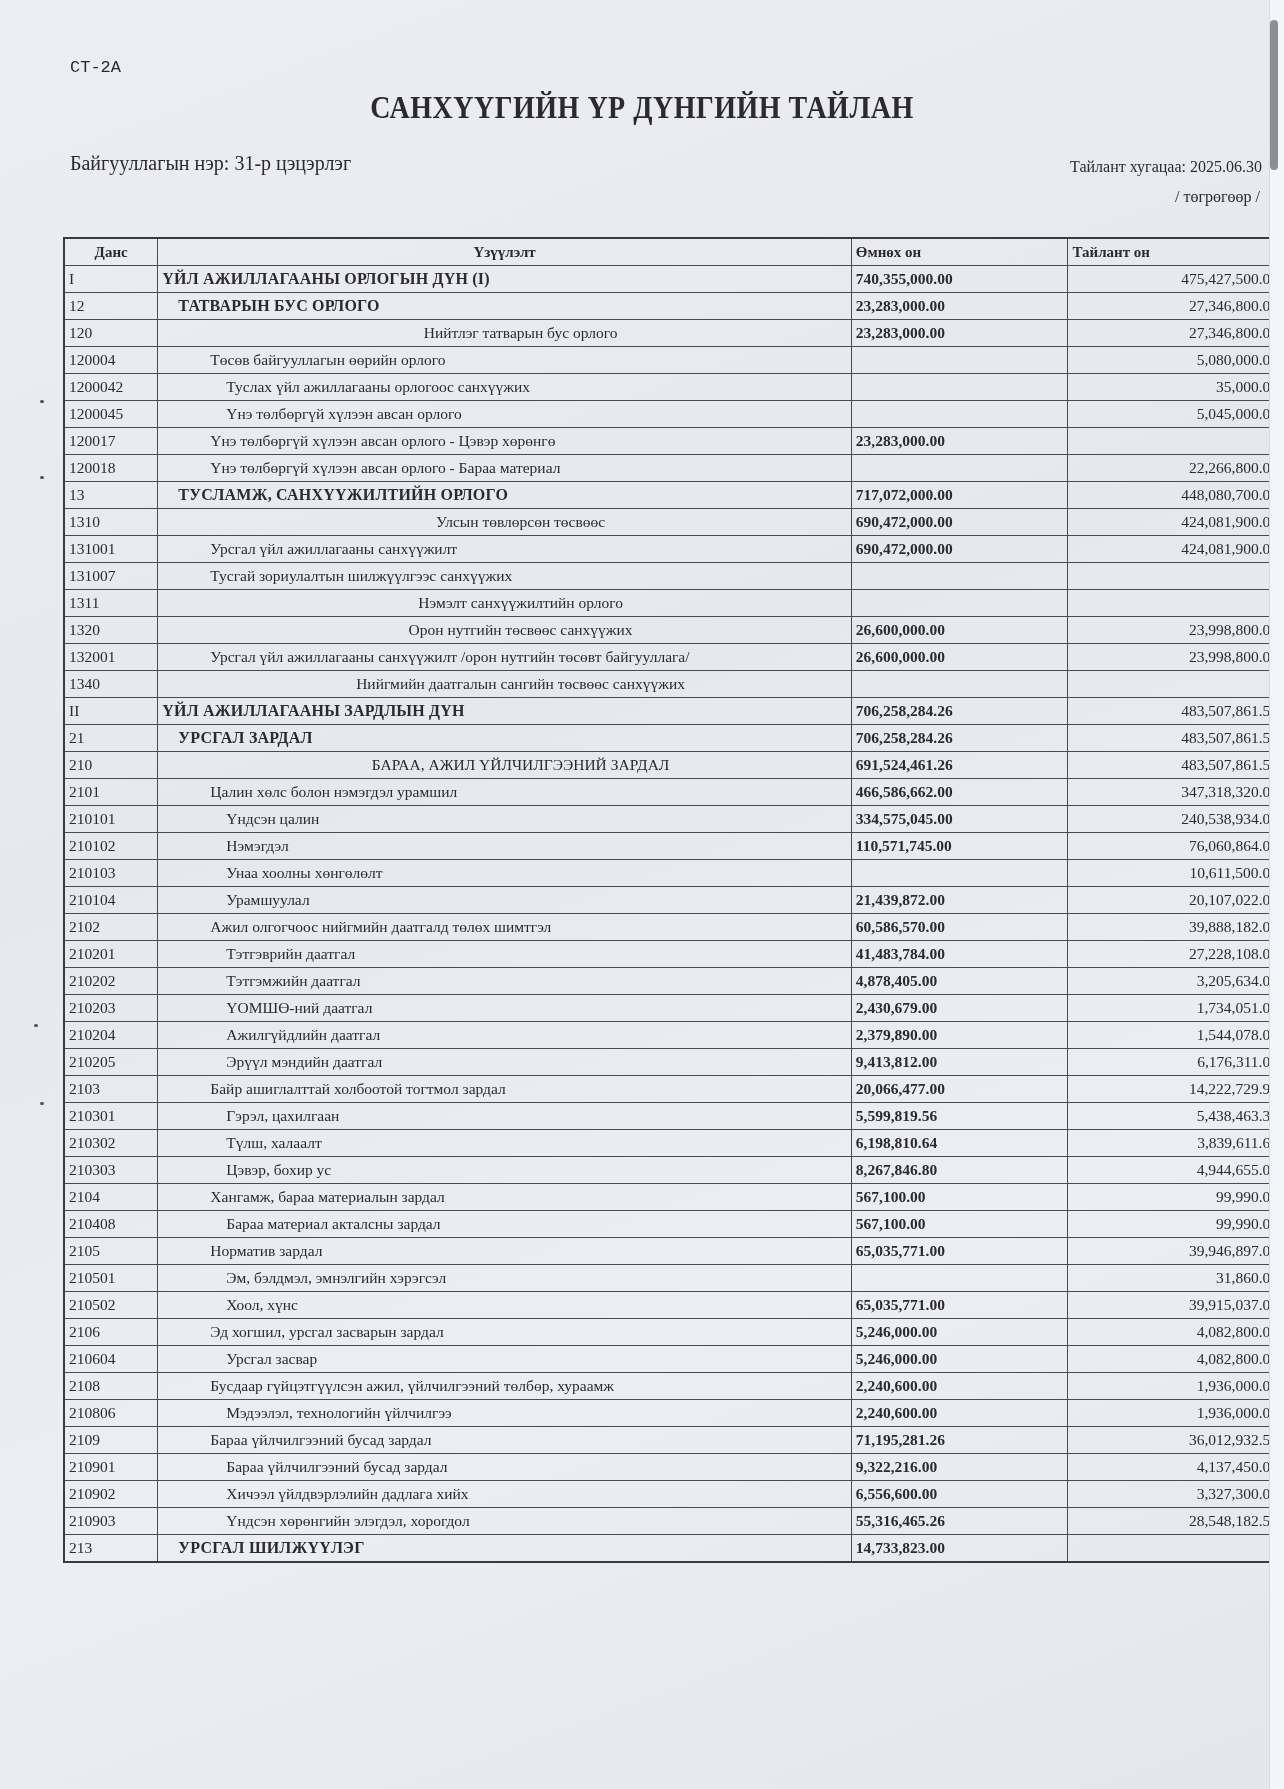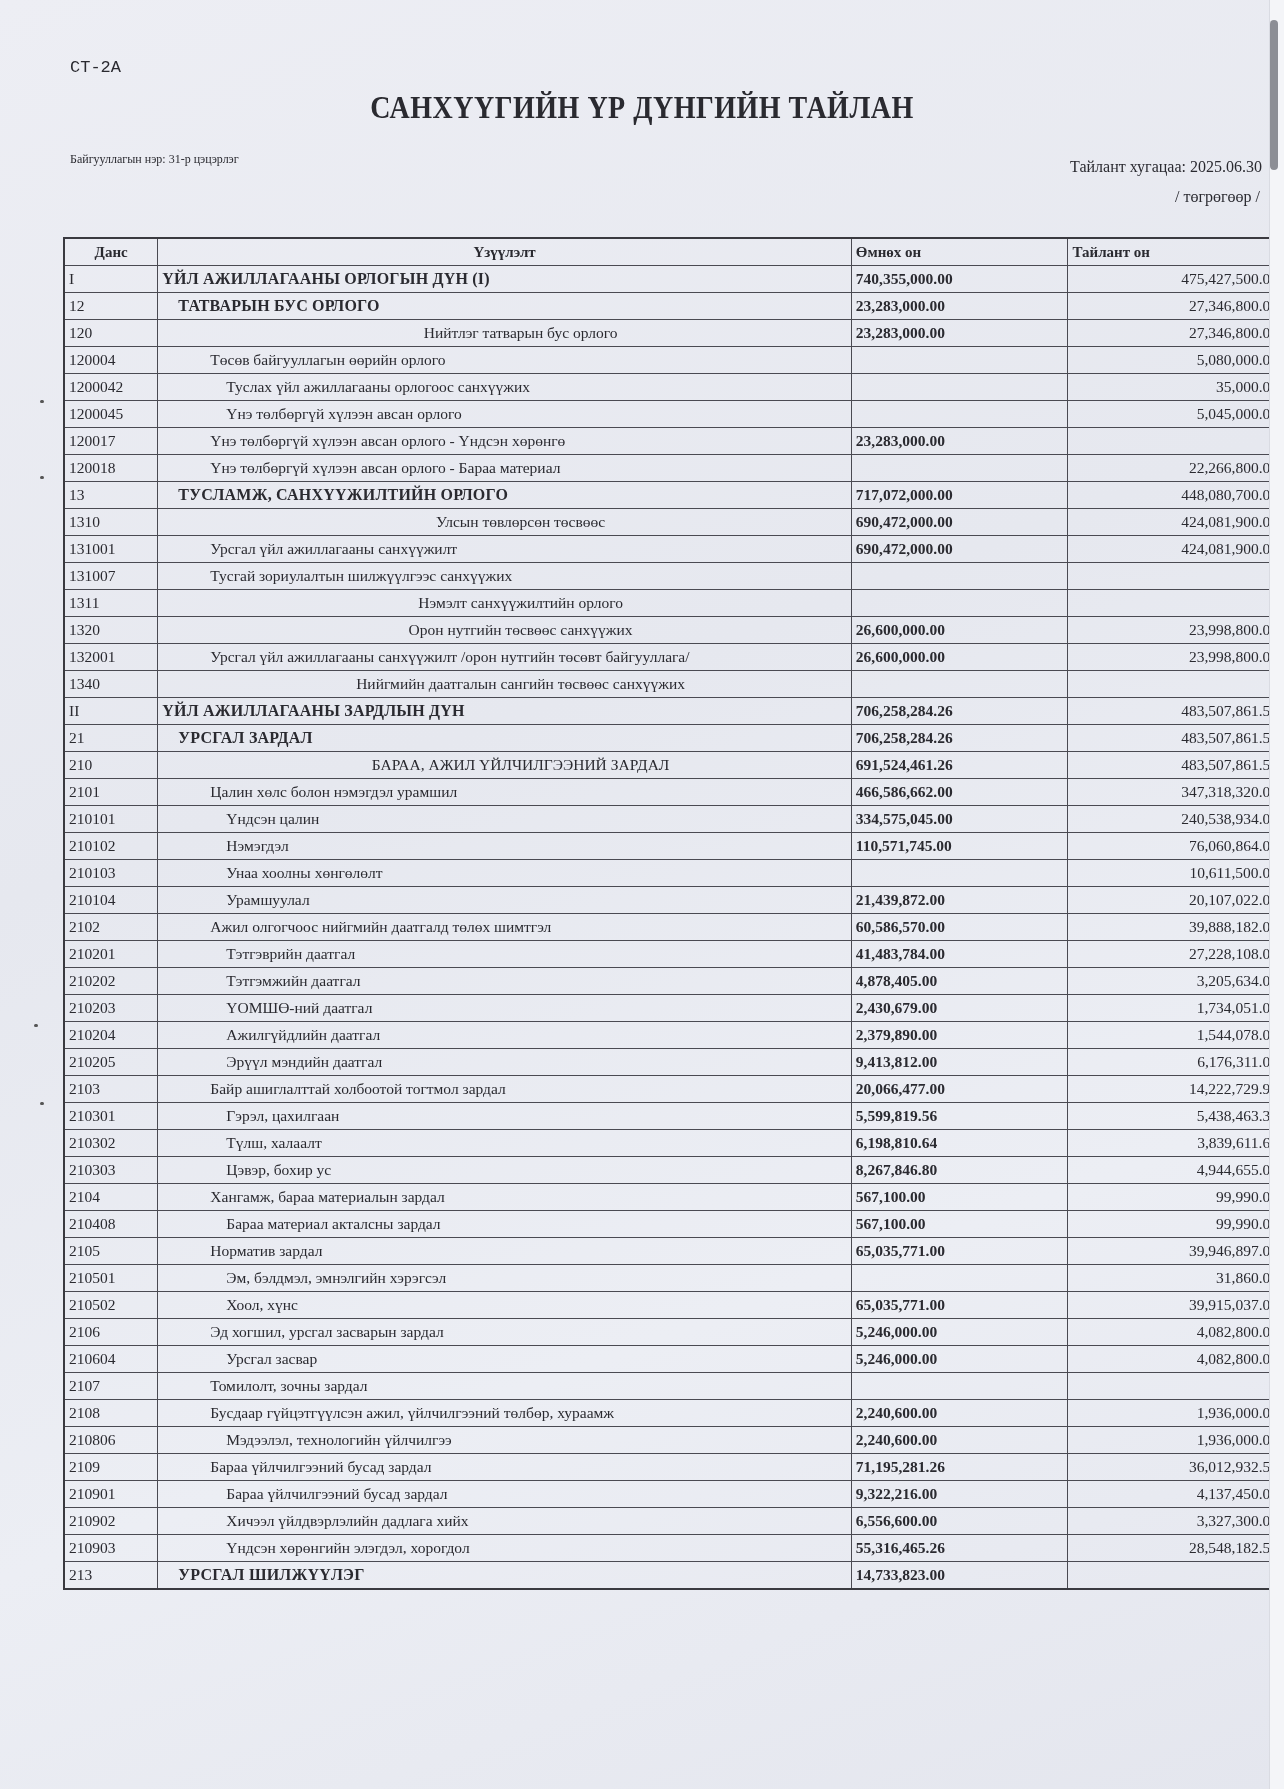--- a/index.html
+++ b/index.html
@@ -20,21 +20,21 @@
   }
   .scroll-thumb {
     position: absolute; right: 6px; top: 20px; width: 8px; height: 150px;
     background: #8c8e95; border-radius: 4px;
   }
   .form-code { position: absolute; left: 70px; top: 58px; font-size: 17px; font-family: Liberation Mono, monospace; }
   .title {
     position: absolute; left: 0; width: 1284px; top: 92px; text-align: center;
     font-size: 28px; font-weight: bold; letter-spacing: 0.5px; transform: scaleY(1.1);
   }
-  .org { position: absolute; left: 70px; top: 152px; font-size: 12px; }
+  .org { position: absolute; left: 70px; top: 152px; font-size: 20px; }
   .period { position: absolute; right: 22px; top: 158px; font-size: 16px; text-align: right; }
   .currency { position: absolute; right: 24px; top: 188px; font-size: 16px; text-align: right; }
   .dot { position: absolute; width: 4px; height: 3px; background: #555; border-radius: 2px; }
 
   table.report {
     position: absolute; left: 63px; top: 237px;
     border-collapse: collapse; font-size: 15.5px;
     border: 2px solid #3a3a40;
   }
   table.report td, table.report th {
@@ -108,21 +108,21 @@
           <td class="c-curr">35,000.00</td>
         </tr>
         <tr>
           <td class="c-acct">1200045</td>
           <td class="c-desc lvl4">Үнэ төлбөргүй хүлээн авсан орлого</td>
           <td class="c-prev"></td>
           <td class="c-curr">5,045,000.00</td>
         </tr>
         <tr>
           <td class="c-acct">120017</td>
-          <td class="c-desc lvl3">Үнэ төлбөргүй хүлээн авсан орлого - Үндсэн хөрөнгө</td>
+          <td class="c-desc lvl3">Үнэ төлбөргүй хүлээн авсан орлого - Цэвэр хөрөнгө</td>
           <td class="c-prev">23,283,000.00</td>
           <td class="c-curr"></td>
         </tr>
         <tr>
           <td class="c-acct">120018</td>
           <td class="c-desc lvl3">Үнэ төлбөргүй хүлээн авсан орлого - Бараа материал</td>
           <td class="c-prev"></td>
           <td class="c-curr">22,266,800.00</td>
         </tr>
         <tr>
@@ -317,26 +317,20 @@
           <td class="c-prev">5,246,000.00</td>
           <td class="c-curr">4,082,800.00</td>
         </tr>
         <tr>
           <td class="c-acct">210604</td>
           <td class="c-desc lvl4">Урсгал засвар</td>
           <td class="c-prev">5,246,000.00</td>
           <td class="c-curr">4,082,800.00</td>
         </tr>
         <tr>
-          <td class="c-acct">2107</td>
-          <td class="c-desc lvl3">Томилолт, зочны зардал</td>
-          <td class="c-prev"></td>
-          <td class="c-curr"></td>
-        </tr>
-        <tr>
           <td class="c-acct">2108</td>
           <td class="c-desc lvl3">Бусдаар гүйцэтгүүлсэн ажил, үйлчилгээний төлбөр, хураамж</td>
           <td class="c-prev">2,240,600.00</td>
           <td class="c-curr">1,936,000.00</td>
         </tr>
         <tr>
           <td class="c-acct">210806</td>
           <td class="c-desc lvl4">Мэдээлэл, технологийн үйлчилгээ</td>
           <td class="c-prev">2,240,600.00</td>
           <td class="c-curr">1,936,000.00</td>

